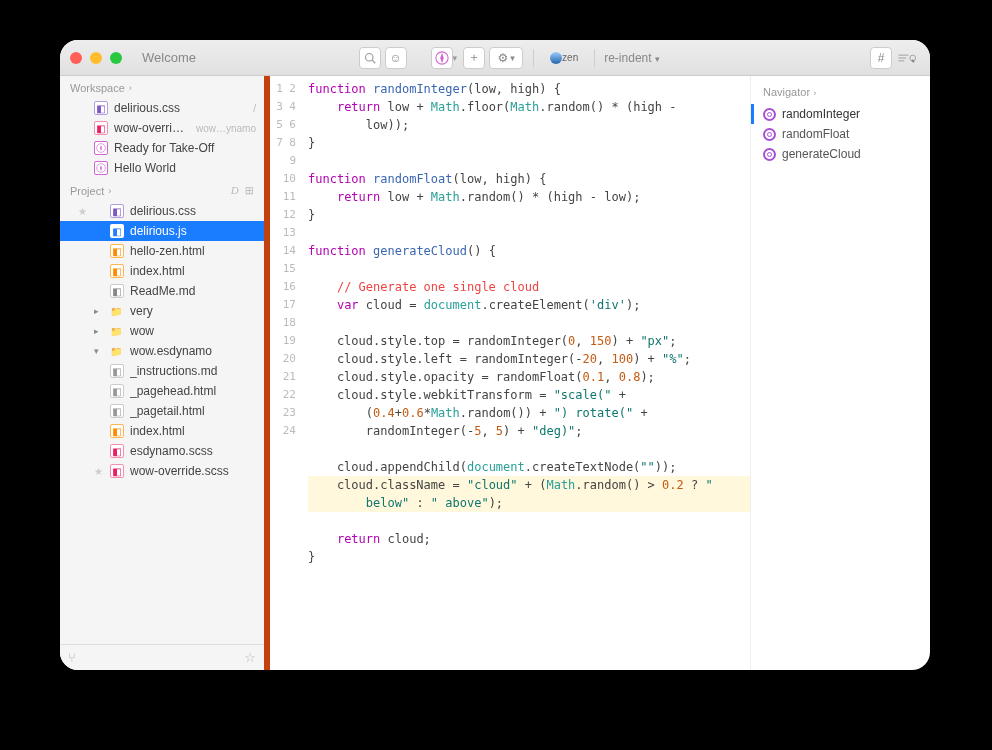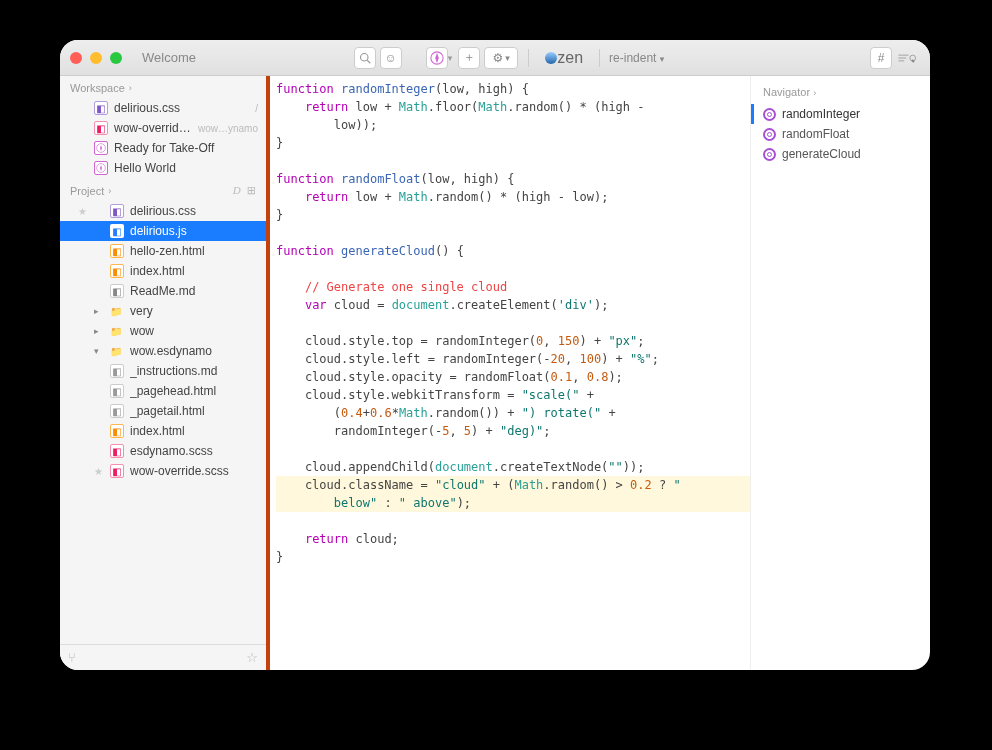--- a/index.html
+++ b/index.html
@@ -5,25 +5,25 @@
 * { box-sizing: border-box; margin: 0; padding: 0; }
 body { background: #000; font-family: -apple-system, "Helvetica Neue", Arial, sans-serif; font-size: 13px; color: #333; height: 750px; width: 992px; position: relative; }
 .window { position: absolute; top: 40px; left: 60px; width: 870px; height: 630px; background: #fff; border-radius: 18px; box-shadow: 0 20px 60px rgba(0,0,0,.5); display: flex; flex-direction: column; overflow: hidden; }
 .titlebar { height: 36px; background: linear-gradient(#eee,#e0e0e0); border-bottom: 1px solid #ccc; display: flex; align-items: center; padding: 0 10px; }
 .traffic { display: flex; gap: 8px; margin-right: 14px; }
 .dot { width: 12px; height: 12px; border-radius: 50%; }
 .tabhead { flex:1; color:#888; padding:0 6px; }
 .tb-ic { width:22px; height:22px; border:1px solid #ccc; border-radius:4px; background:#fff; display:flex; align-items:center; justify-content:center; margin:0 2px; color:#888; font-size:12px;}
 .tb-gear { width:34px; }
 .tb-sep { width:1px; height:18px; background:#ccc; margin:0 8px;}
-.zen { display:flex; align-items:center; color:#666; font-size:16px; margin:0 8px;}
+.zen { display:flex; align-items:center; color:#666; font-size:10px; margin:0 8px;}
 .zen .ball{width:12px;height:12px;border-radius:50%;background:linear-gradient(#9cf,#26a);}
 .re { color:#888; font-size:12px; margin-left:1px;}
 .body { flex:1; display:flex; overflow:hidden;}
-.sidebar { width:210px; background:#f5f5f5; border-right:4px solid #c2410c; display:flex; flex-direction:column;}
+.sidebar { width:210px; background:#f5f5f5; border-right:6px solid #c2410c; display:flex; flex-direction:column;}
 .section-head { font-size:11px; color:#999; padding:6px 10px 4px; display:flex; align-items:center; gap:4px;}
 .section-head .tools{margin-left:auto; display:flex; gap:6px; color:#bbb;}
 .frow { display:flex; align-items:center; padding:3px 8px 3px 18px; font-size:12px; color:#444; gap:6px; cursor:default;}
 .frow.sel { background:#1a7cff; color:#fff; }
 .frow .star{color:#ccc; font-size:10px; width:10px;}
 .frow.sel .star{color:#fff;}
 .frow .tri{width:10px; color:#888; font-size:9px;}
 .frow.sel .tri{color:#fff;}
 .frow .ic{width:14px;height:14px;display:inline-flex;align-items:center;justify-content:center;font-size:10px;border-radius:2px;}
 .frow .txt{flex:1; white-space:nowrap; overflow:hidden; text-overflow:ellipsis;}
@@ -234,20 +234,45 @@
             <span class="txt">wow-override.scss</span>
           </div>
         </div>
       <div class="sidefoot">
         <span>⑂</span>
         <span class="r">☆</span>
       </div>
     </div>
 
     <div class="editor">
+      <div class="gutter" id="gutter">1
+2
+3
+4
+5
+6
+7
+8
+9
+10
+11
+12
+13
+14
+15
+16
+17
+18
+19
+20
+21
+22
+23
+24
+</div>
       <div class="code" id="code"><div><span class="kw">function</span> <span class="fn">randomInteger</span>(low, high) {</div><div>    <span class="kw">return</span> low + <span class="cls">Math</span>.floor(<span class="cls">Math</span>.random() * (high - </div><div>        low));</div><div>}</div><div>&nbsp;</div><div><span class="kw">function</span> <span class="fn">randomFloat</span>(low, high) {</div><div>    <span class="kw">return</span> low + <span class="cls">Math</span>.random() * (high - low);</div><div>}</div><div>&nbsp;</div><div><span class="kw">function</span> <span class="fn">generateCloud</span>() {</div><div>&nbsp;</div><div>    <span class="cmt">// Generate one single cloud</span></div><div>    <span class="kw">var</span> cloud = <span class="cls">document</span>.createElement(<span class="str">'div'</span>);</div><div>&nbsp;</div><div>    cloud.style.top = randomInteger(<span class="num">0</span>, <span class="num">150</span>) + <span class="str">"px"</span>;</div><div>    cloud.style.left = randomInteger(-<span class="num">20</span>, <span class="num">100</span>) + <span class="str">"%"</span>;</div><div>    cloud.style.opacity = randomFloat(<span class="num">0.1</span>, <span class="num">0.8</span>);</div><div>    cloud.style.webkitTransform = <span class="str">"scale("</span> + </div><div>        (<span class="num">0.4</span>+<span class="num">0.6</span>*<span class="cls">Math</span>.random()) + <span class="str">") rotate("</span> + </div><div>        randomInteger(-<span class="num">5</span>, <span class="num">5</span>) + <span class="str">"deg)"</span>;</div><div>&nbsp;</div><div>    cloud.appendChild(<span class="cls">document</span>.createTextNode(<span class="str">""</span>));</div><div class="hl">    cloud.className = <span class="str">"cloud"</span> + (<span class="cls">Math</span>.random() &gt; <span class="num">0.2</span> ? <span class="str">" </span></div><div class="hl">        <span class="str">below"</span> : <span class="str">" above"</span>);</div><div>&nbsp;</div><div>    <span class="kw">return</span> cloud;</div><div>}</div><div>&nbsp;</div></div>
     </div>
 
     <div class="nav">
       <div class="nav-head"><span>Navigator</span> <span style="font-size:9px">›</span></div>
       <div id="nav-list">
           <div class="nav-item sel">
             <span class="sw"></span>
             <span>randomInteger</span>
           </div>

